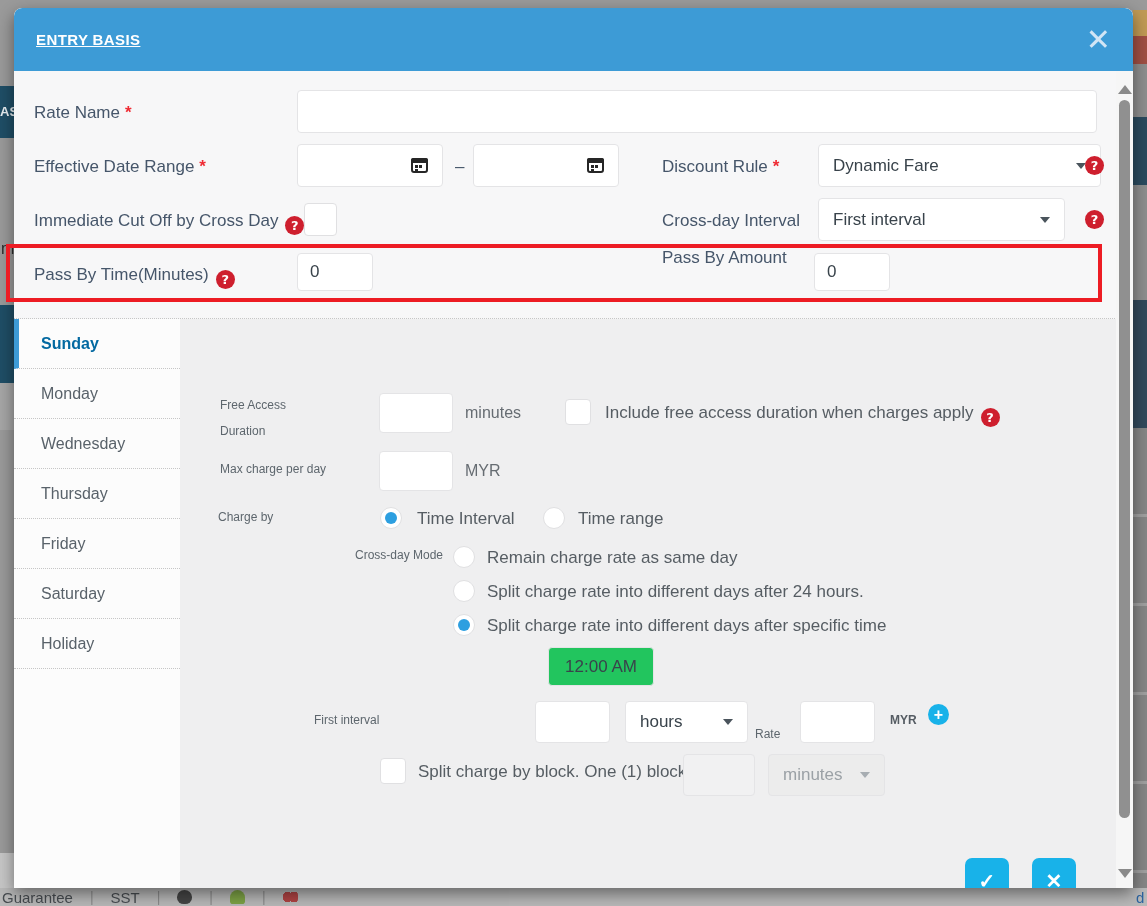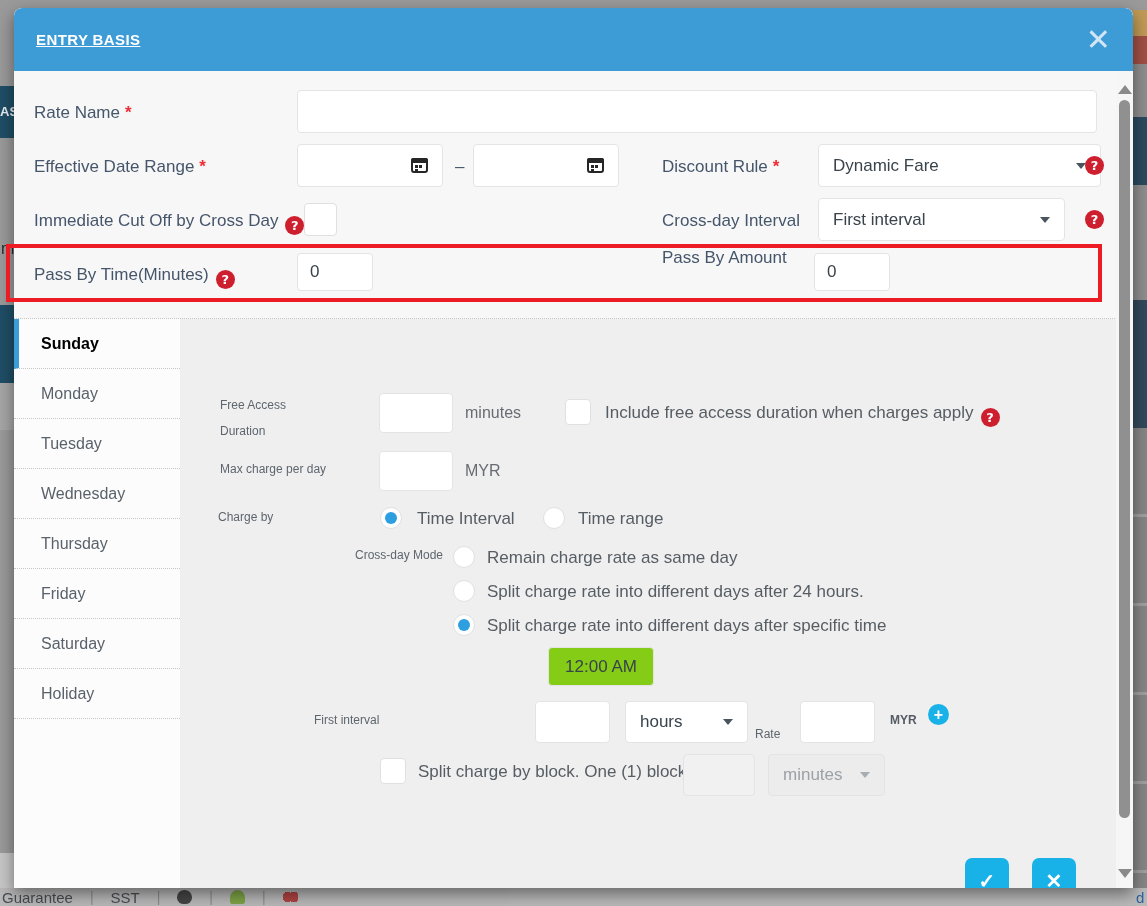--- a/index.html
+++ b/index.html
@@ -69,25 +69,25 @@
 
   .rad { position:absolute; width:22px; height:22px; border-radius:50%; background:#fff; border:1px solid #e0e0e2; cursor:pointer; }
   .rad.on::after { content:""; position:absolute; inset:4px; border-radius:50%; background:var(--radio-blue,#2d9fe0); }
   .rlab { position:absolute; font-size:17px; color:#565d63; white-space:nowrap; }
 
   
   .secB { position:absolute; left:0; top:310px; width:1119px; height:570px; border-top:1px dotted #c6c6c6; }
   .sidebar { position:absolute; left:0; top:0; width:166px; height:100%; background:#fcfcfc; }
   .dtab { height:50px; line-height:50px; padding-left:27px; border-bottom:1px dotted #c6c6c6;
           color:#59626a; font-size:16px; cursor:pointer; }
-  .dtab.active { padding-left:22px; border-left:5px solid var(--accent,#3d9bd6); font-weight:bold; color:#000000; }
+  .dtab.active { padding-left:22px; border-left:5px solid var(--accent,#3d9bd6); font-weight:bold; color:#0369a1; }
   .panel { position:absolute; left:166px; top:0; width:936px; height:100%; background:#efeff0; }
   .plab { position:absolute; font-size:12px; color:#5d666d; white-space:nowrap; }
   .unit { position:absolute; font-size:16px; color:#666c72; white-space:nowrap; }
-  .timebox { position:absolute; background:#84cc16; border:1px solid #e4e4e6; border-radius:4px; color:#39434b;
+  .timebox { position:absolute; background:#22c55e; border:1px solid #e4e4e6; border-radius:4px; color:#39434b;
              font-size:17px; display:flex; align-items:center; justify-content:center; cursor:pointer; }
   .plus { position:absolute; width:21px; height:21px; border-radius:50%; background:var(--action-cyan,#18b2e9);
           color:#fff; font-weight:bold; display:flex; align-items:center; justify-content:center; font-size:16px; cursor:pointer; }
   .act { position:absolute; width:44px; height:46px; border:none; border-radius:7px; background:var(--action-cyan,#18b2e9);
          color:#fff; font-size:20px; font-weight:bold; display:flex; align-items:center; justify-content:center; cursor:pointer; }
 
   
   .sb { position:absolute; left:1102px; top:63px; width:17px; height:817px; background:#f6f6f6; }
   .sb-up, .sb-down { position:absolute; left:2px; width:0; height:0; border-left:7px solid transparent; border-right:7px solid transparent; cursor:pointer; }
   .sb-up   { top:14px; border-bottom:9px solid #8a8a8a; }
@@ -166,21 +166,20 @@
 
     <div class="lab" style="left:20px;top:257px"><span>Pass By Time(Minutes)</span><span class="help">?</span></div>
     <input class="inp" style="left: 283px; top: 245px; width: 76px; height: 38px;" value="0">
     <div class="lab" style="left:648px;top:240px"><span>Pass By Amount</span></div>
     <input class="inp" style="left: 800px; top: 245px; width: 76px; height: 38px;" value="0">
 
     <div class="secB">
       <div class="sidebar">
         <div class="dtab active">Sunday</div>
         <div class="dtab">Monday</div>
-        <div class="dtab">Tuesday</div>
         <div class="dtab">Wednesday</div>
         <div class="dtab">Thursday</div>
         <div class="dtab">Friday</div>
         <div class="dtab">Saturday</div>
         <div class="dtab">Holiday</div>
       </div>
 
       <div class="panel">
 
         <div class="plab" style="left:40px;top:73px;line-height:26px"><span>Free Access</span><br><span>Duration</span></div>

